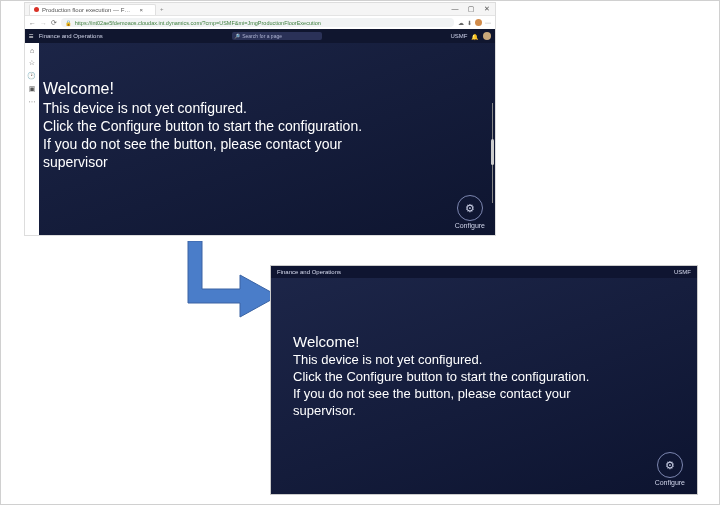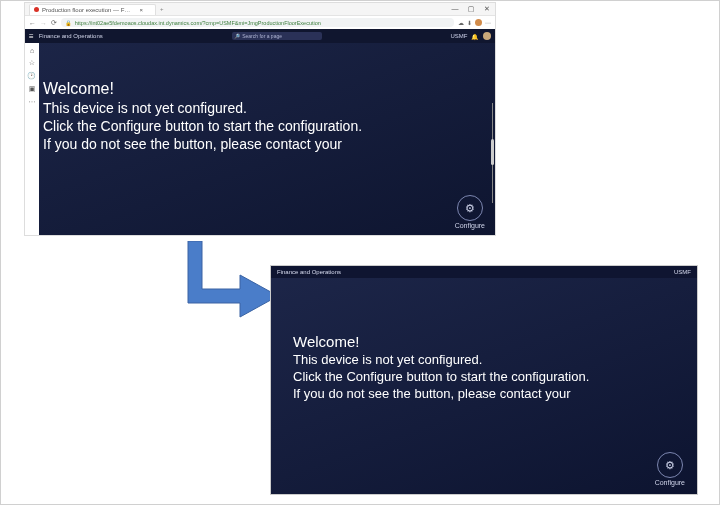--- a/index.html
+++ b/index.html
@@ -189,20 +189,21 @@
       <span>☆</span>
       <span>🕑</span>
       <span>▣</span>
       <span>⋯</span>
     </div>
     <div class="fo-content">
       <div class="msg1">Welcome!</div>
       <div class="msg2">This device is not yet configured.</div>
       <div class="msg2">Click the Configure button to start the configuration.</div>
       <div class="msg2">If you do not see the button, please contact your</div>
+      <div class="msg2">supervisor</div>
       <div class="scroll-ind"></div>
       <div class="cfg-btn">
         <div class="cfg-circ">⚙</div>
         <div class="cfg-lbl">Configure</div>
       </div>
     </div>
   </div>
 </div>
 
 <svg class="arrow" width="95" height="85">
@@ -213,18 +214,19 @@
   <div class="fo-bar2">
     <span>Finance and Operations</span>
     <span class="spacer"></span>
     <span>USMF</span>
   </div>
   <div class="bottom-body">
     <div class="bmsg1">Welcome!</div>
     <div class="bmsg2">This device is not yet configured.</div>
     <div class="bmsg2">Click the Configure button to start the configuration.</div>
     <div class="bmsg2">If you do not see the button, please contact your</div>
+    <div class="bmsg2">supervisor.</div>
     <div class="cfg-btn2">
       <div class="cfg-circ">⚙</div>
       <div class="cfg-lbl">Configure</div>
     </div>
   </div>
 </div>
 
 </body></html>

